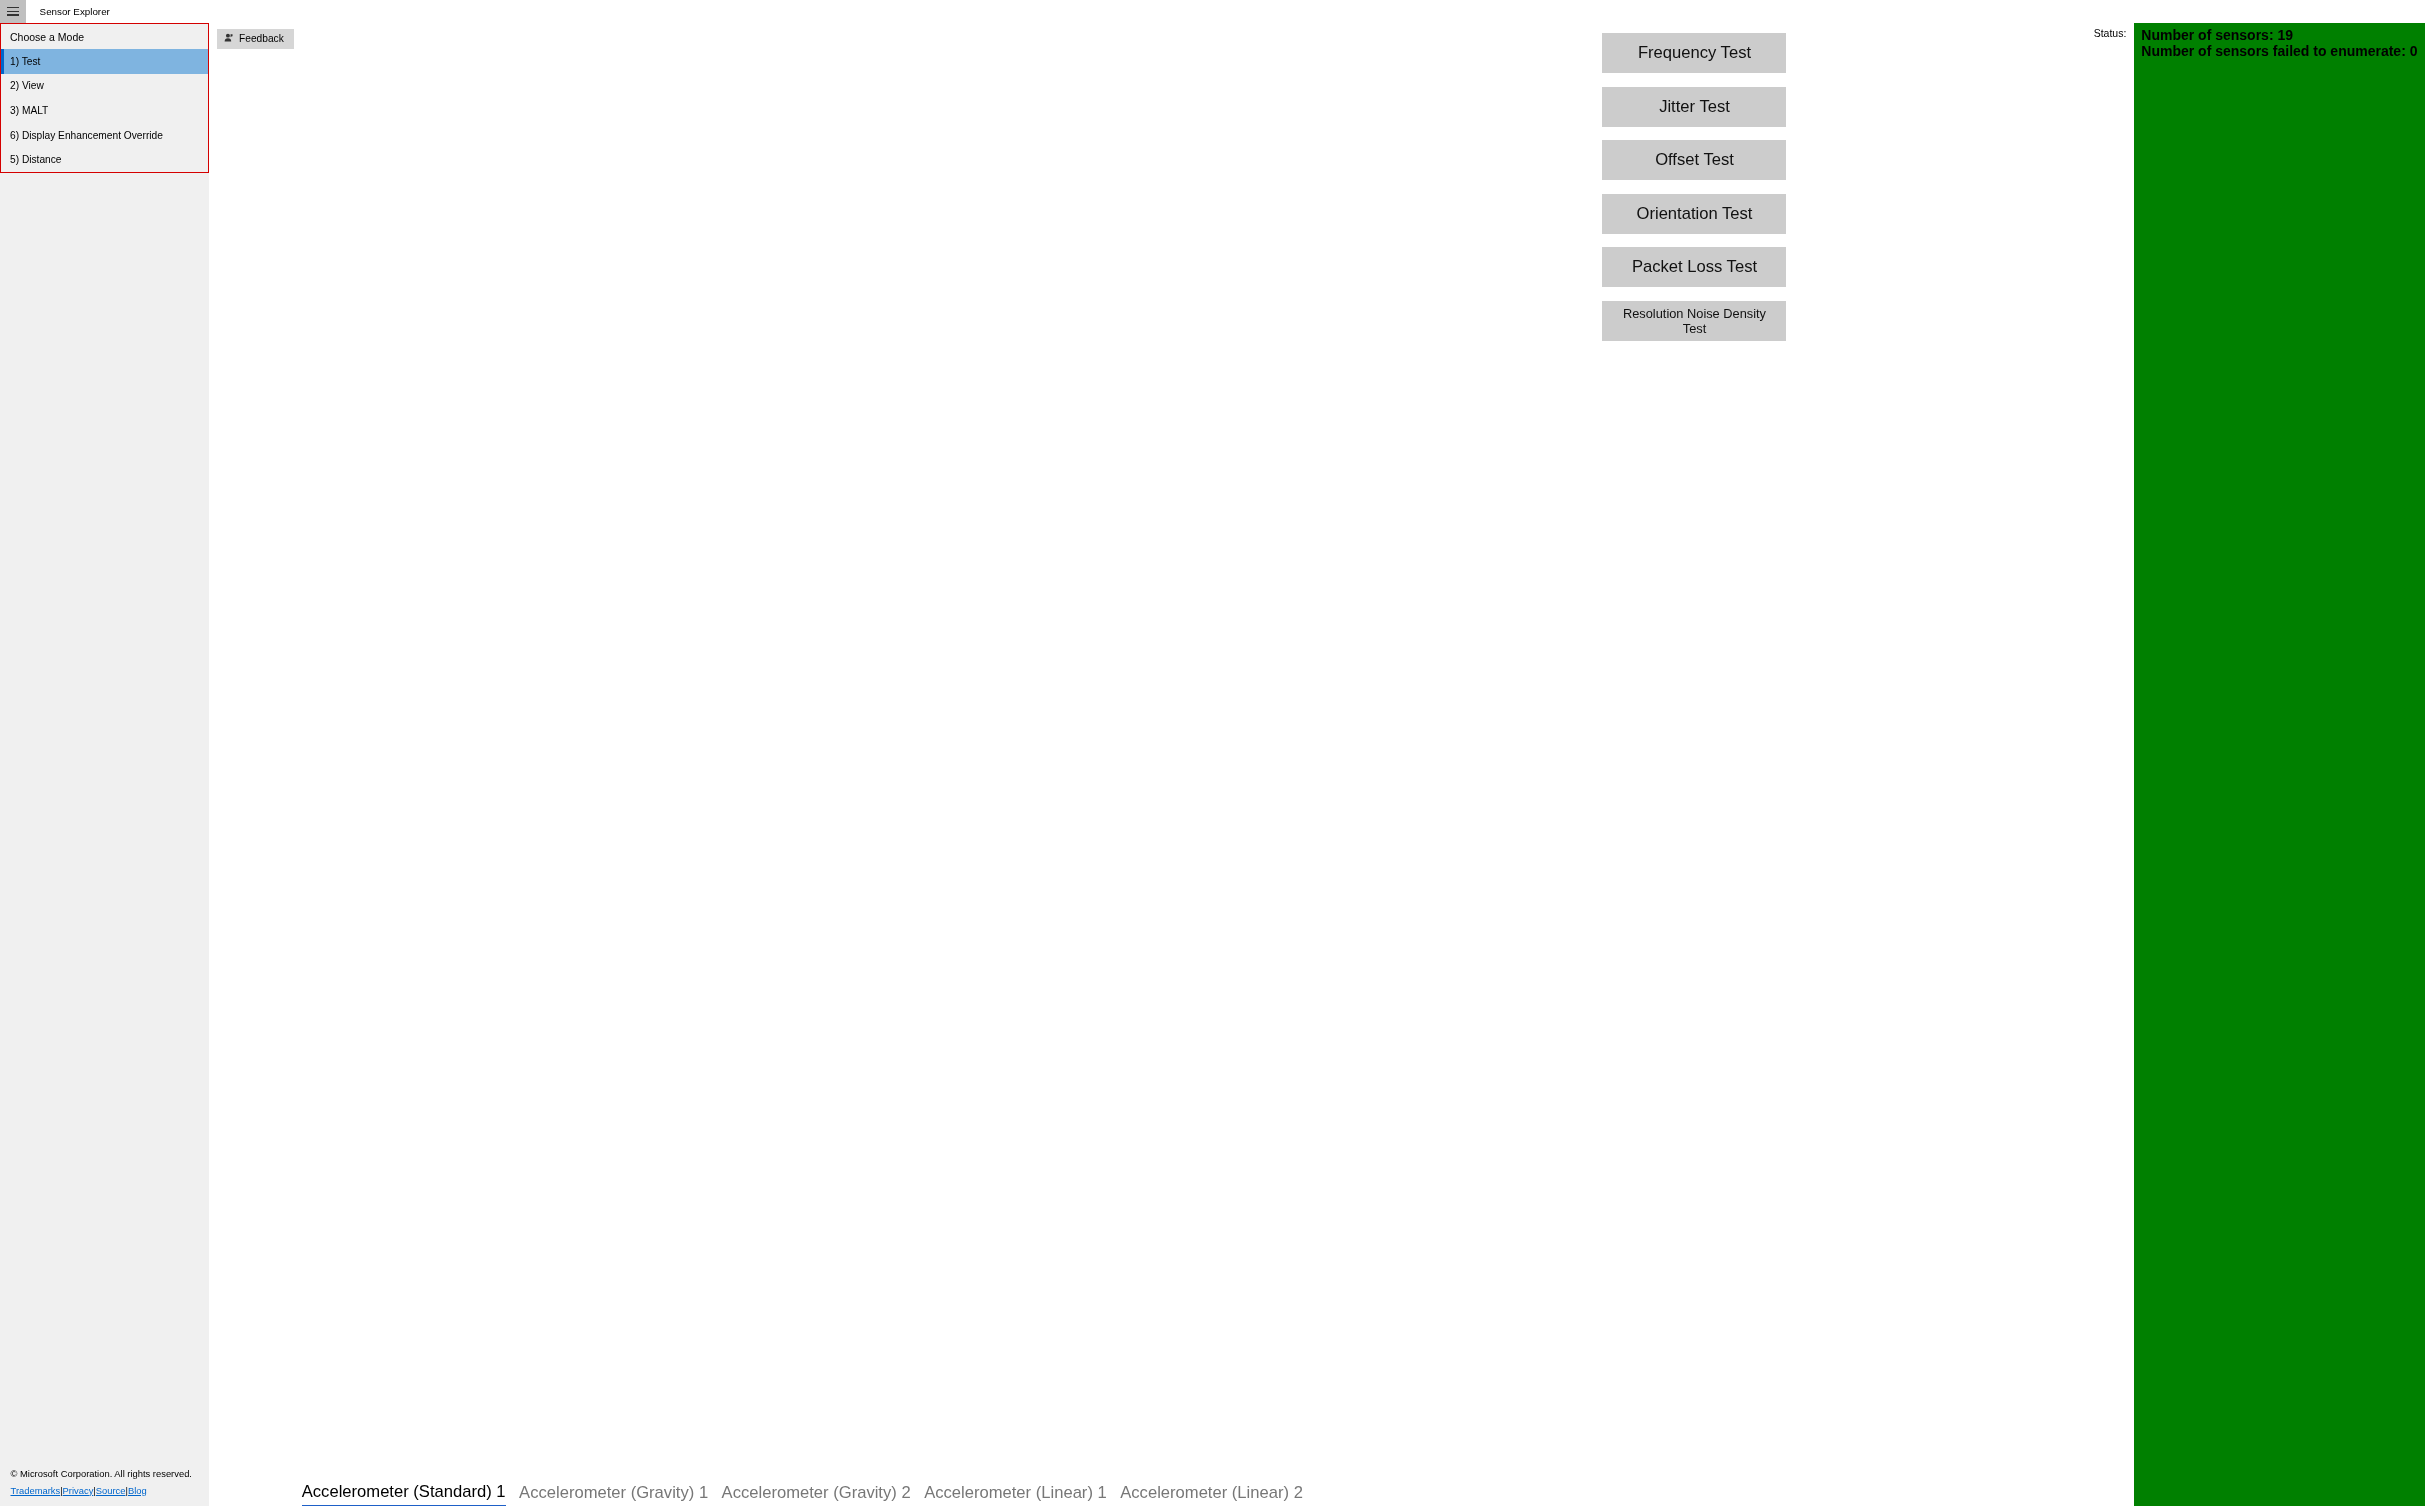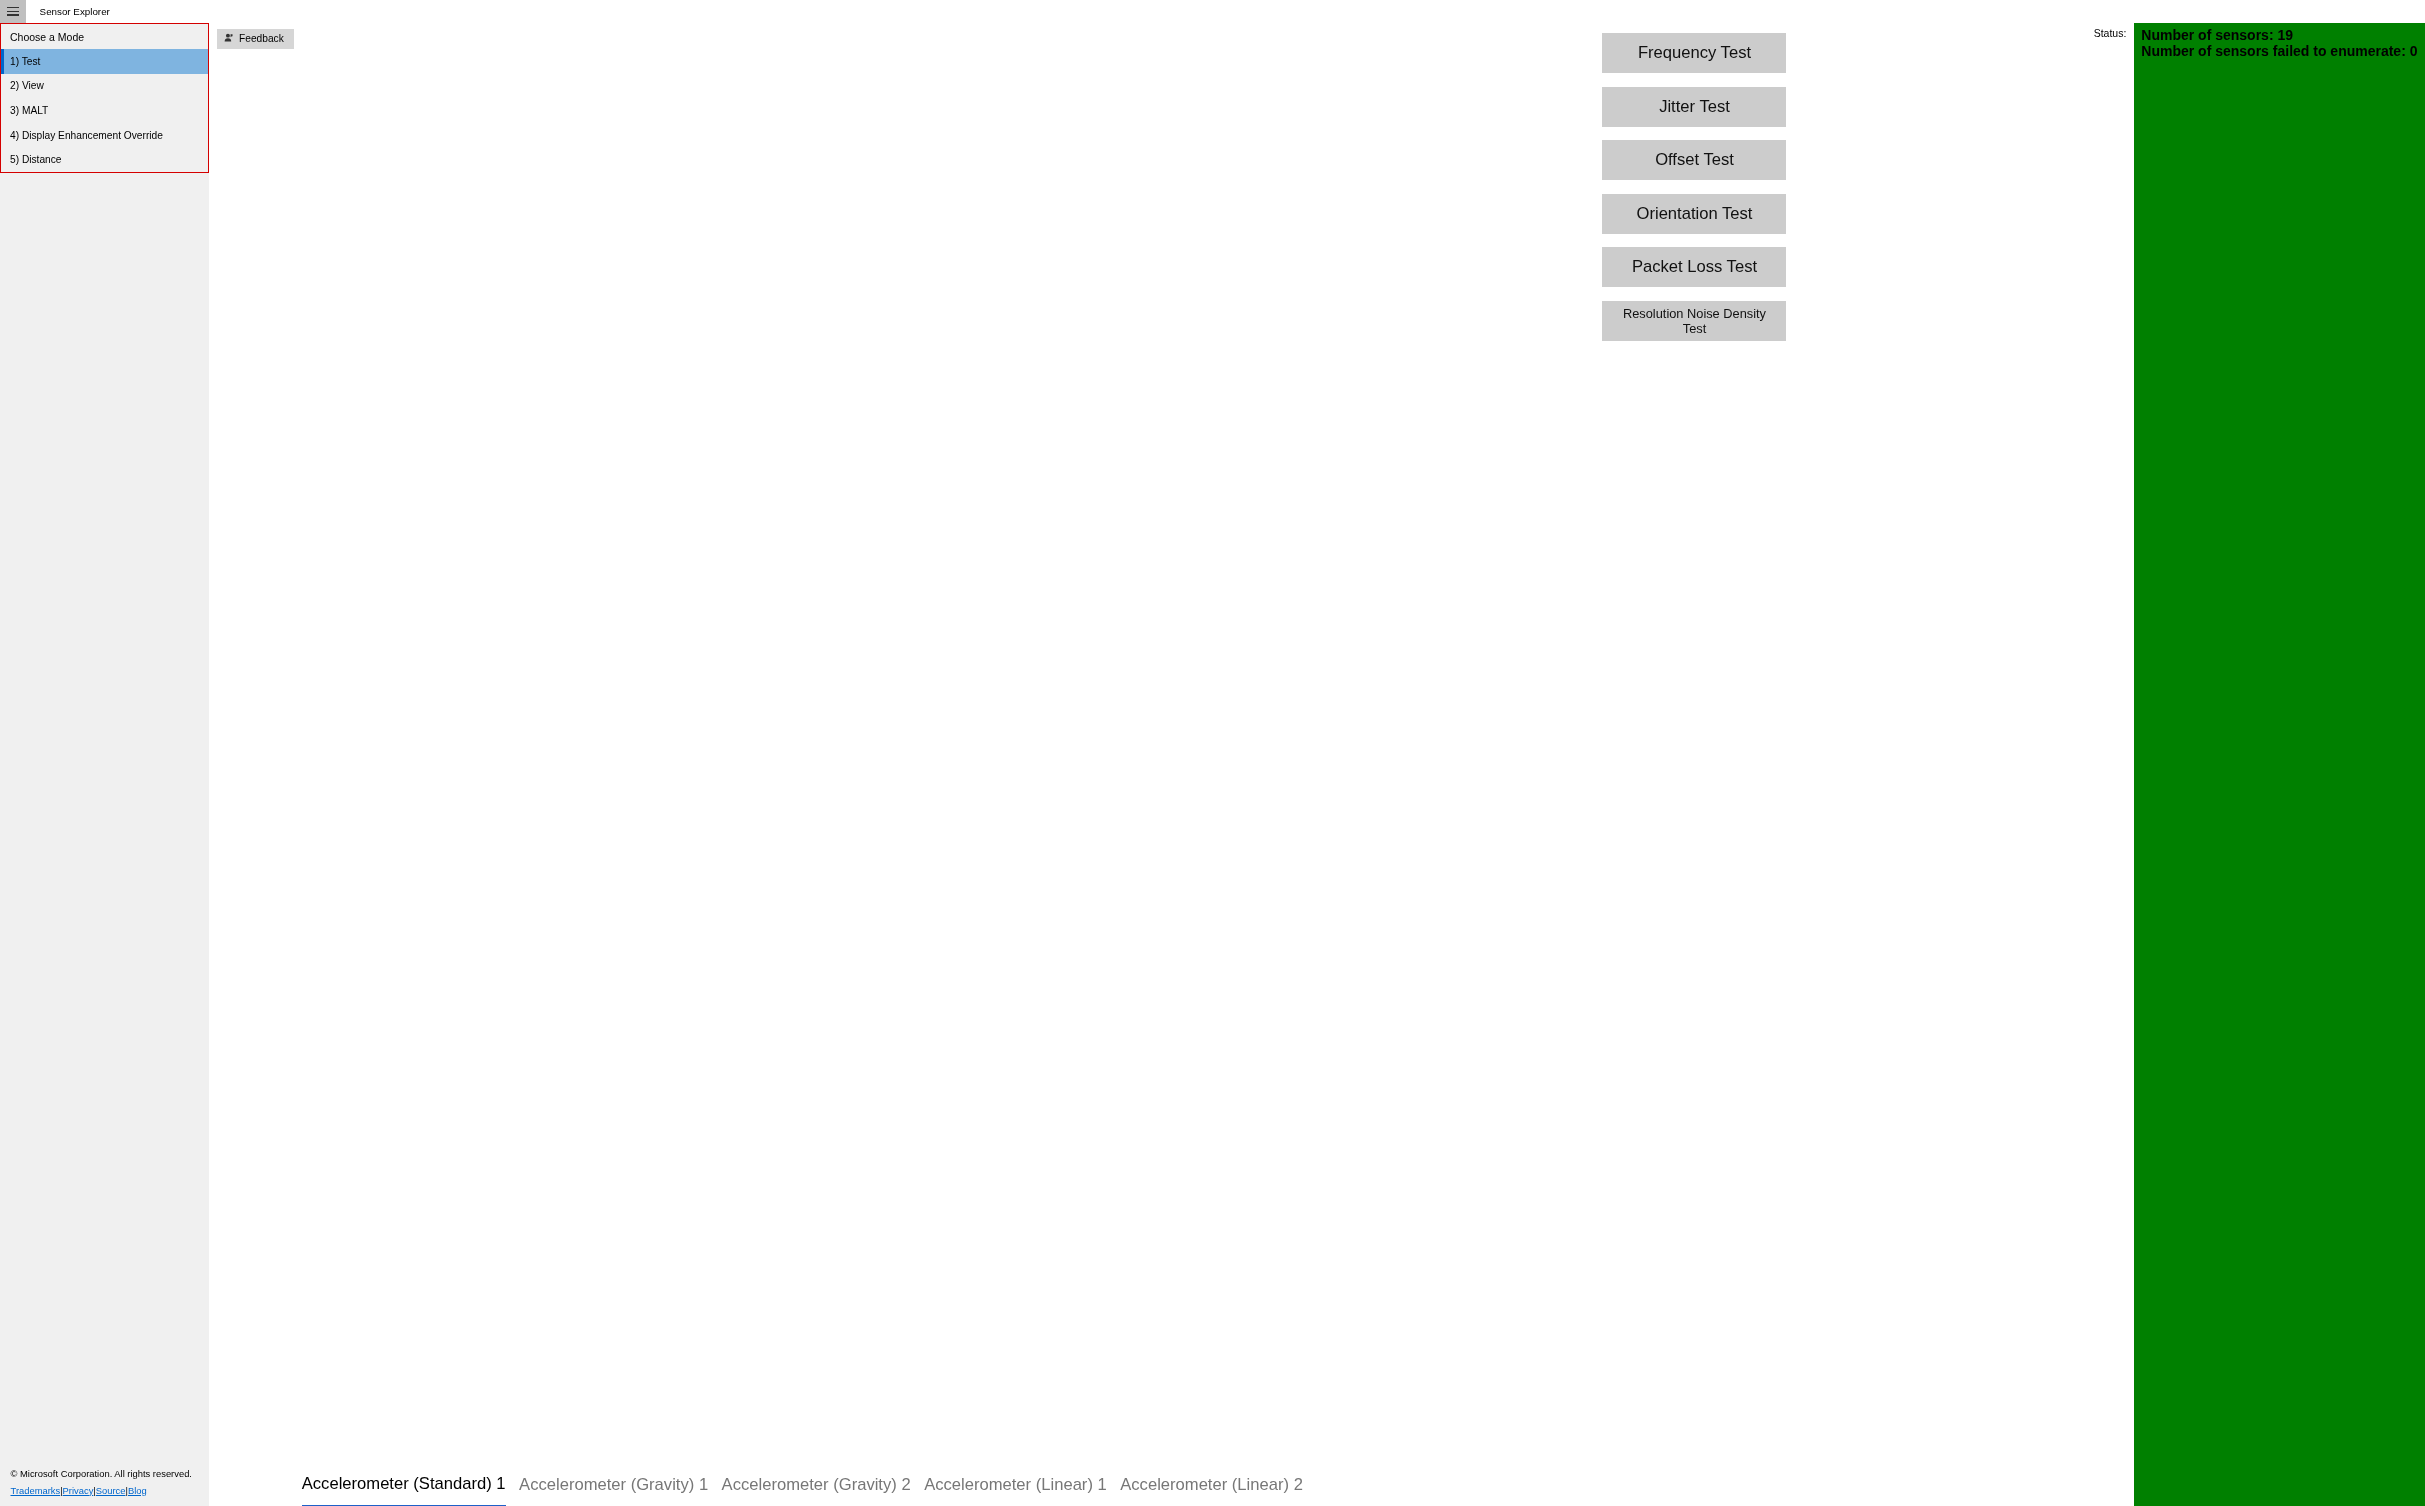--- a/index.html
+++ b/index.html
@@ -52,21 +52,21 @@
     background: #d6d6d6; padding: 4.5px 10.5px 4.5px 7.5px; font-size: 10.2px; cursor: pointer;
   }
   .feedback-btn svg { width: 10.5px; height: 10.5px; }
 
   
   .tabs {
     display: flex; gap: 13.5px; padding: 13.5px 0 0 7.5px; white-space: nowrap; overflow: hidden;
     align-items: flex-end;
   }
   .tab {
-    font-size: 16.6px; color: #777; padding-bottom: 11px; cursor: pointer; flex-shrink: 0;
+    font-size: 16.6px; color: #777; padding-bottom: 3px; cursor: pointer; flex-shrink: 0;
   }
   .tab.active { color: #000; border-bottom: 1.5px solid #1e60c8; }
 
   
   .center-area {
     flex: 1; display: flex; flex-direction: column; align-items: center;
     padding-top: 10.5px; gap: 13.5px; overflow: hidden;
   }
   .test-btn {
     width: 184px; height: 40px; background: #ccc; display: flex; align-items: center; justify-content: center;
@@ -95,21 +95,21 @@
 </div>
 
 <div class="main">
 
   <div class="sidebar">
     <div class="mode-panel">
       <div class="mode-title">Choose a Mode</div>
       <div class="mode-item selected">1) Test</div>
       <div class="mode-item">2) View</div>
       <div class="mode-item">3) MALT</div>
-      <div class="mode-item">4) Display Enhancement Override</div>
+      <div class="mode-item">6) Display Enhancement Override</div>
       <div class="mode-item">5) Distance</div>
     </div>
 
     <div class="sidebar-footer">
       <div>© Microsoft Corporation. All rights reserved.</div>
       <div class="links">
         <a>Trademarks</a><span class="sep">|</span><a>Privacy</a><span class="sep">|</span><a>Source</a><span class="sep">|</span><a>Blog</a>
       </div>
     </div>
   </div>

